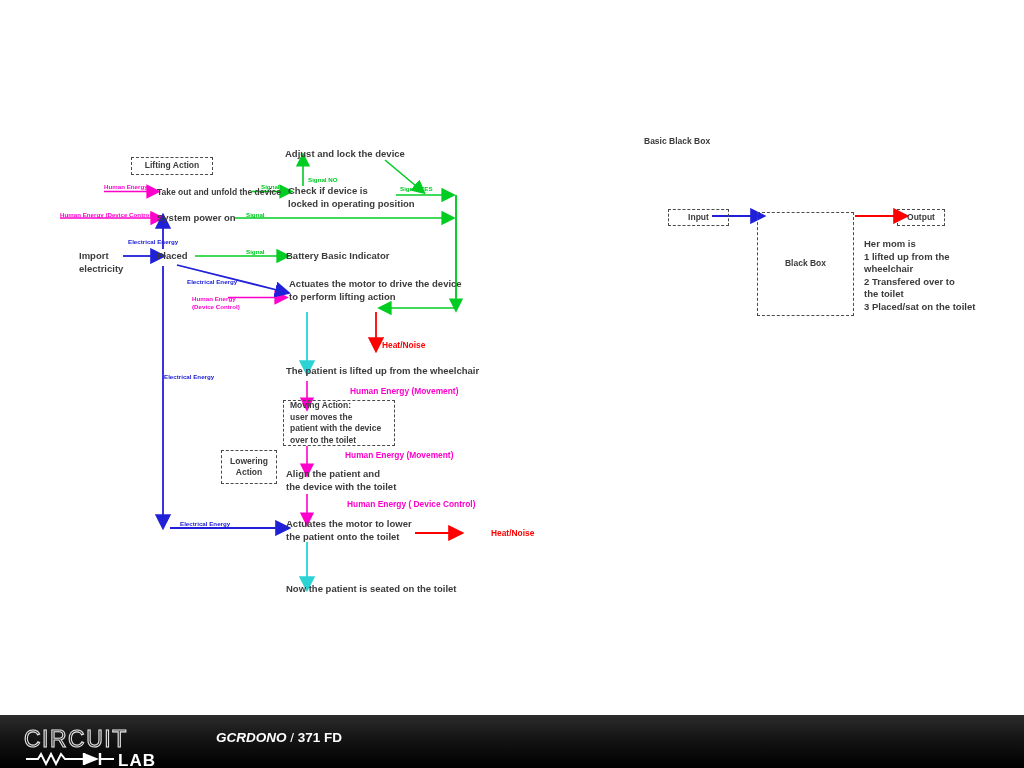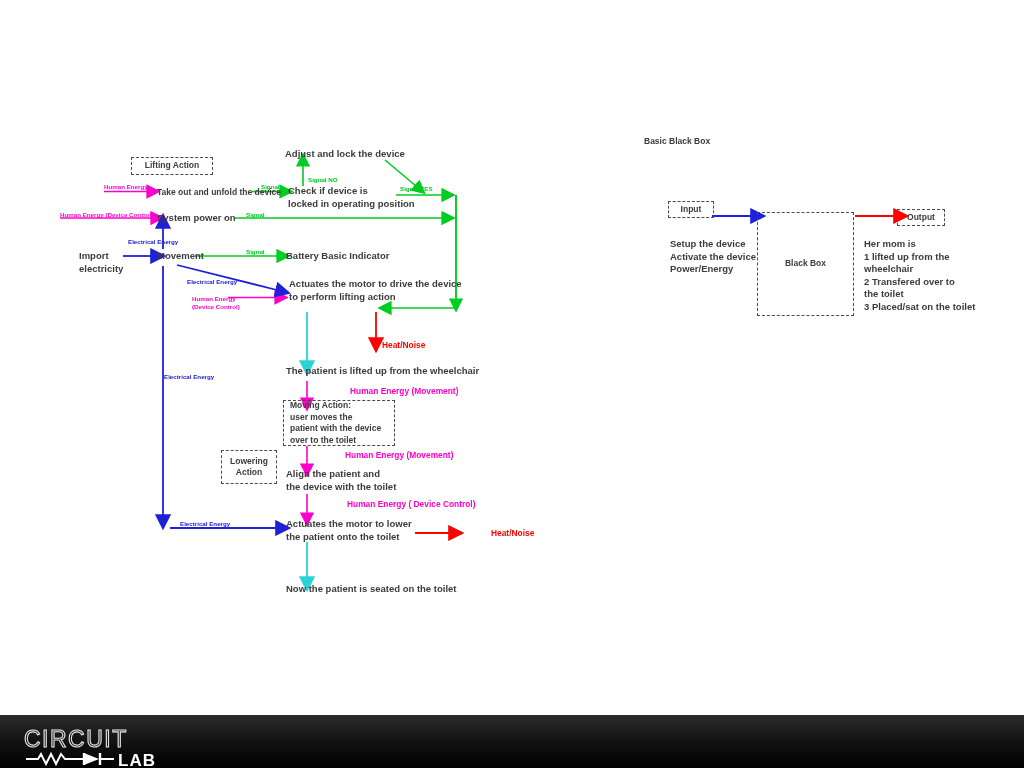--- a/index.html
+++ b/index.html
@@ -111,21 +111,21 @@
     <line x1="712" y1="216" x2="752" y2="216" stroke="#2020d8" stroke-width="1.8" marker-end="url(#ahB)"></line>
     <line x1="855" y1="216" x2="895" y2="216" stroke="#ff0000" stroke-width="1.8" marker-end="url(#ahR)"></line>
   </svg>
 
   <div class="dashbox" style="left:131px;top:157px;width:80px;height:16px;">
     <div class="inner">Lifting Action</div>
   </div>
 
   <div class="txt big" style="left:79px;top:250px;">Import
 electricity</div>
-  <div class="txt big" style="left:157px;top:250px;">Movement</div>
+  <div class="txt big" style="left:157px;top:250px;">Placed</div>
   <div class="txt big" style="left:157px;top:212px;">System power on</div>
   <div class="txt" style="left:157px;top:187px;">Take out and unfold the device</div>
   <div class="txt big" style="left:288px;top:185px;">Check if device is
 locked in operating position</div>
   <div class="txt big" style="left:285px;top:148px;">Adjust and lock the device</div>
   <div class="txt big" style="left:286px;top:250px;">Battery Basic Indicator</div>
   <div class="txt big" style="left:289px;top:278px;">Actuates the motor to drive the device
 to perform lifting action</div>
   <div class="txt big" style="left:286px;top:365px;">The patient is lifted up from the wheelchair</div>
 
@@ -164,26 +164,23 @@
   <div class="lbl g" style="left:246px;top:211px;">Signal</div>
   <div class="lbl g" style="left:246px;top:248px;">Signal</div>
   <div class="lbl g" style="left:308px;top:176px;">Signal NO</div>
   <div class="lbl g" style="left:400px;top:185px;">Signal YES</div>
 
   <div class="lbl r big" style="left:350px;top:340px;">Heat/Noise</div>
   <div class="lbl r big" style="left:459px;top:528px;">Heat/Noise</div>
 
   <div class="bb-title" style="left:644px;top:136px;">Basic Black Box</div>
 
-  <div class="dashbox" style="left:668px;top:201px;width:44px;height:15px;">
+  <div class="dashbox" style="left:668px;top:209px;width:44px;height:15px;padding-left:15px;">
     <div class="inner">Input</div>
   </div>
-  <div class="txt big" style="left:670px;top:238px;">Setup the device
-Activate the device
-Power/Energy</div>
 
   <div class="dashbox" style="left:757px;top:212px;width:95px;height:102px;">
     <div class="inner">Black Box</div>
   </div>
 
   <div class="dashbox" style="left:897px;top:209px;width:46px;height:15px;">
     <div class="inner">Output</div>
   </div>
   <div class="txt big" style="left:864px;top:238px;">Her mom is
 1 lifted up from the
@@ -201,15 +198,16 @@
       <path d="M2,31 L14,31 L17,26 L22,36 L27,26 L32,36 L37,26 L41,31 L60,31"></path>
       <path d="M60,25 L60,37" stroke-width="2.4"></path>
       <path d="M76,25 L76,37" stroke-width="2.4"></path>
       <path d="M76,31 L90,31"></path>
     </g>
     <path d="M60,25 L75,31 L60,37 z" fill="#ffffff"></path>
     <text x="94" y="38" font-family="Liberation Sans, sans-serif" font-size="17" font-weight="bold" letter-spacing="1" fill="#ffffff">LAB</text>
   </svg>
 
   <div id="foot-text">
+    <div id="foot-line1"><span class="proj">GCRDONO</span><span class="sep"> / </span><span class="name">371 FD</span></div>
   </div>
 
 </div>
 
 </body></html>

